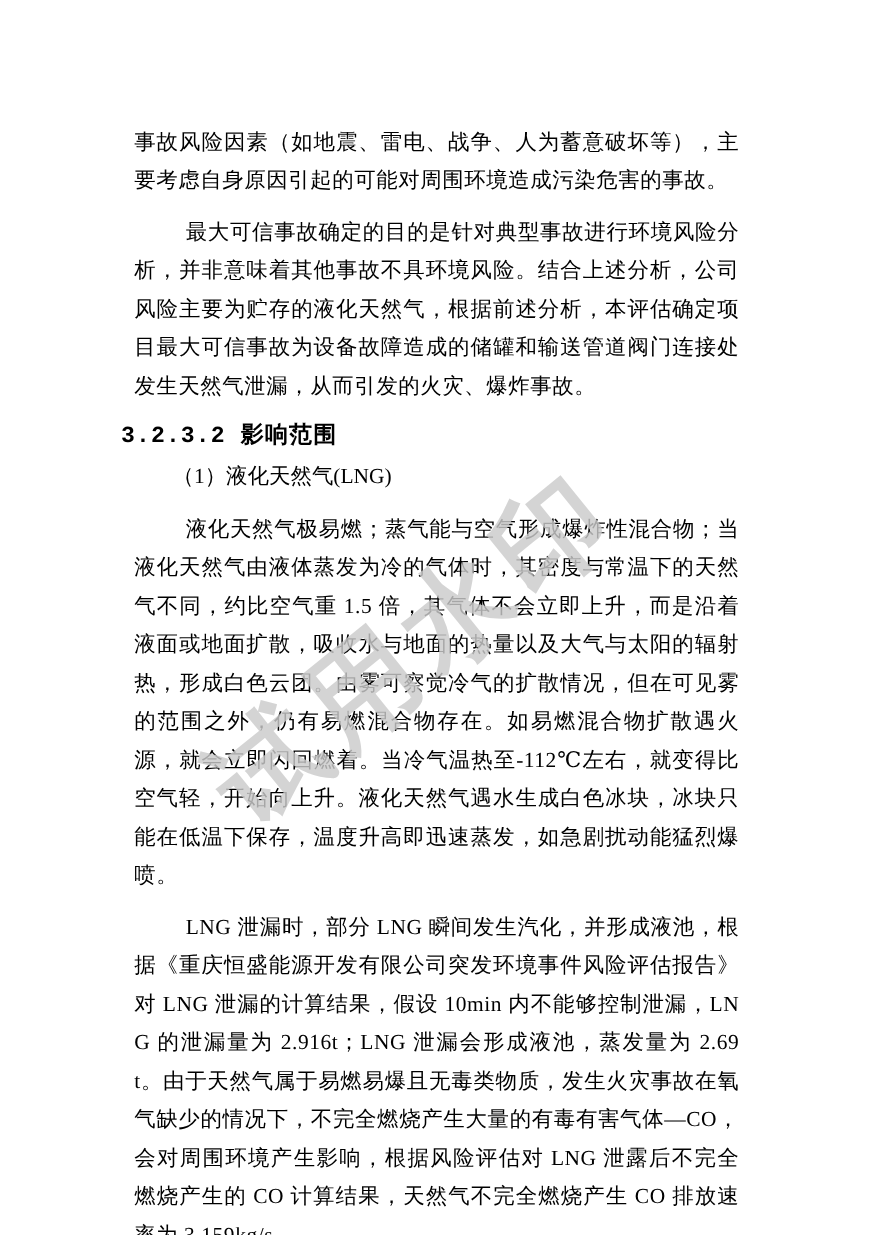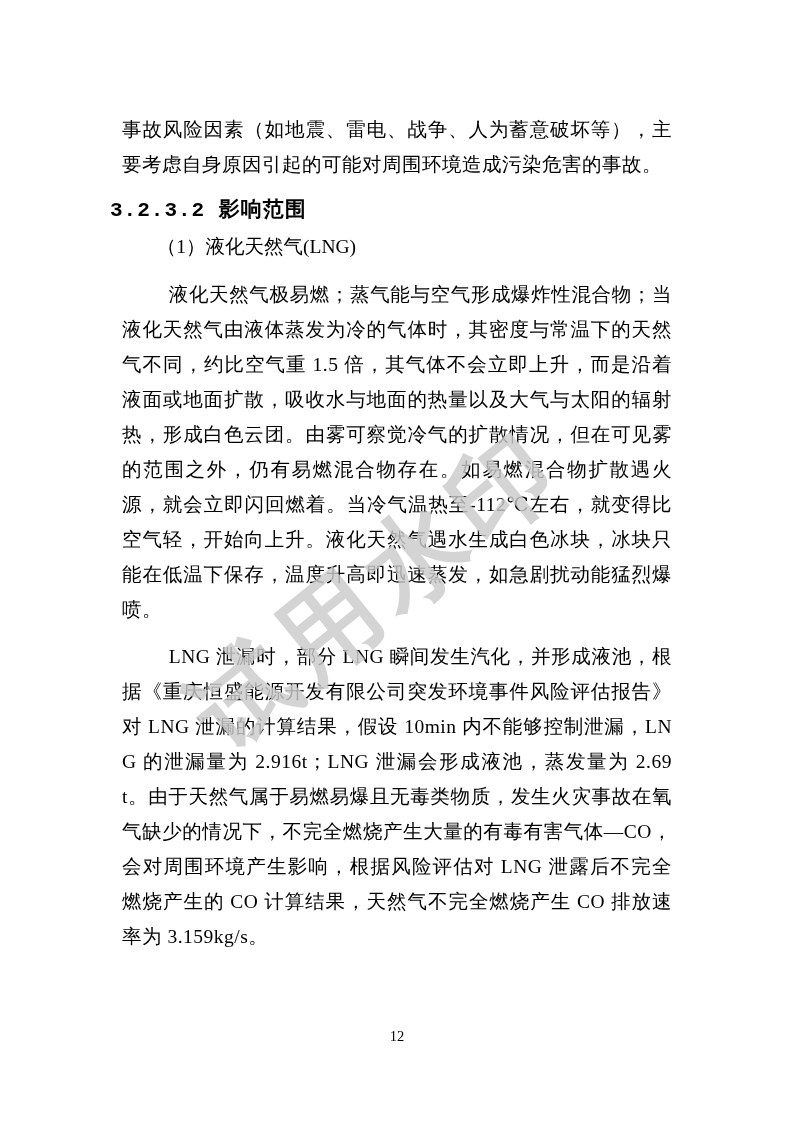--- a/index.html
+++ b/index.html
@@ -82,26 +82,26 @@
 <body>
 
 <div class="page">
 
   <div class="watermark">试用水印</div>
 
   <div class="content">
 
     <p class="para">事故风险因素（如地震、雷电、战争、人为蓄意破坏等），主要考虑自身原因引起的可能对周围环境造成污染危害的事故。</p>
 
+    <p class="para indent">最大可信事故确定的目的是针对典型事故进行环境风险分析，并非意味着其他事故不具环境风险。结合上述分析，公司风险主要为贮存的液化天然气，根据前述分析，本评估确定项目最大可信事故为设备故障造成的储罐和输送管道阀门连接处发生天然气泄漏，从而引发的火灾、爆炸事故。</p>
 
     <h3 class="heading">3.2.3.2 影响范围</h3>
 
     <p class="subitem">（1）液化天然气(LNG)</p>
 
     <p class="para indent">液化天然气极易燃；蒸气能与空气形成爆炸性混合物；当液化天然气由液体蒸发为冷的气体时，其密度与常温下的天然气不同，约比空气重 1.5 倍，其气体不会立即上升，而是沿着液面或地面扩散，吸收水与地面的热量以及大气与太阳的辐射热，形成白色云团。由雾可察觉冷气的扩散情况，但在可见雾的范围之外，仍有易燃混合物存在。如易燃混合物扩散遇火源，就会立即闪回燃着。当冷气温热至-112℃左右，就变得比空气轻，开始向上升。液化天然气遇水生成白色冰块，冰块只能在低温下保存，温度升高即迅速蒸发，如急剧扰动能猛烈爆喷。</p>
 
     <p class="para indent">LNG 泄漏时，部分 LNG 瞬间发生汽化，并形成液池，根据《重庆恒盛能源开发有限公司突发环境事件风险评估报告》对 LNG 泄漏的计算结果，假设 10min 内不能够控制泄漏，LNG 的泄漏量为 2.916t；LNG 泄漏会形成液池，蒸发量为 2.69t。由于天然气属于易燃易爆且无毒类物质，发生火灾事故在氧气缺少的情况下，不完全燃烧产生大量的有毒有害气体—CO，会对周围环境产生影响，根据风险评估对 LNG 泄露后不完全燃烧产生的 CO 计算结果，天然气不完全燃烧产生 CO 排放速率为 3.159kg/s。</p>
 
   </div>
 
-  <div class="footer">12</div>
 
 </div>
 
 </body></html>

